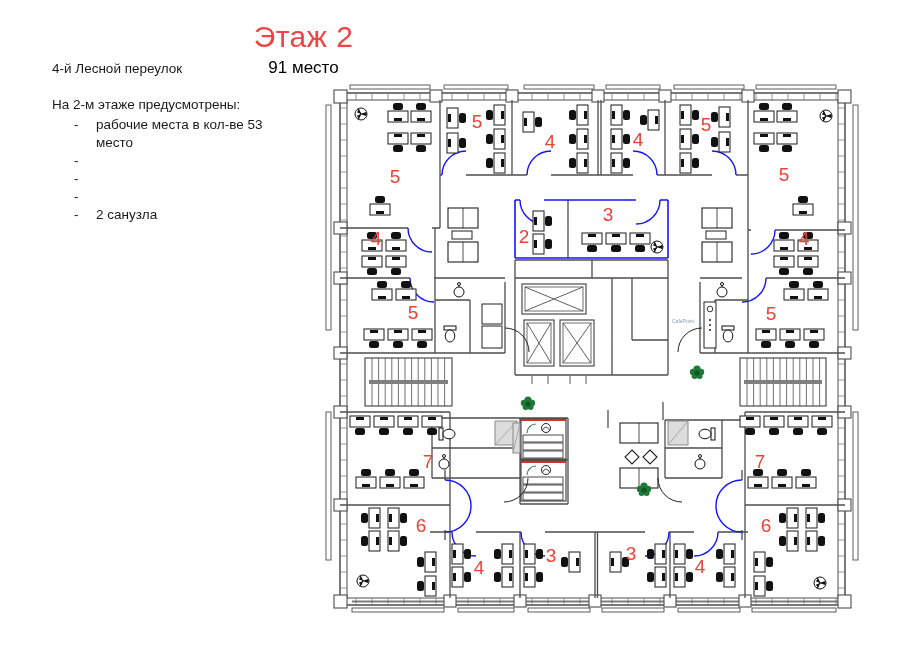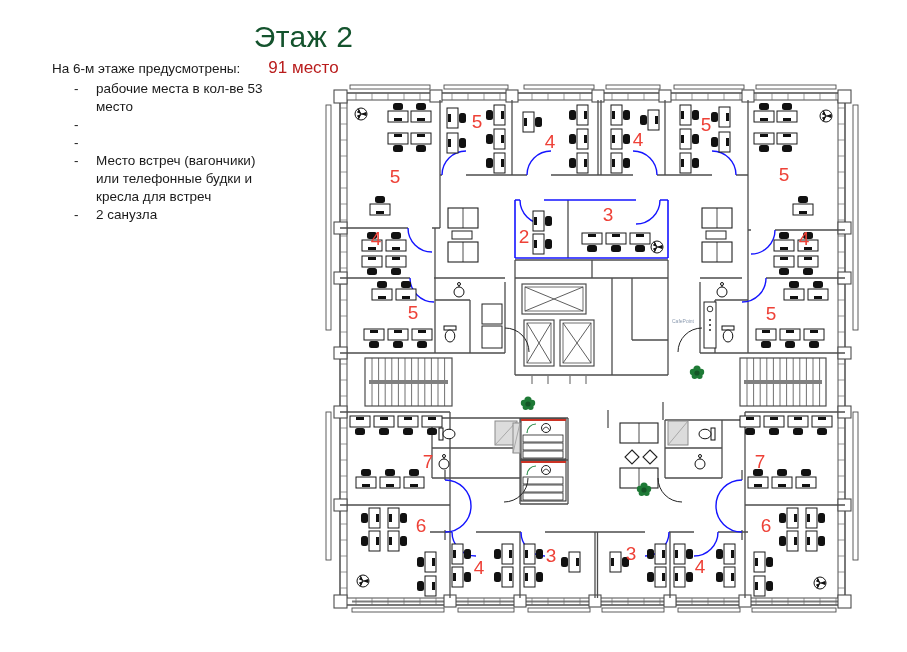--- a/index.html
+++ b/index.html
@@ -1,22 +1,22 @@
 <!DOCTYPE html>
 <html><head>
 <meta charset="utf-8">
 <style>
   html,body{margin:0;padding:0;background:#ffffff;}
   .canvas{position:relative;width:907px;height:652px;background:#fff;overflow:hidden;
           font-family:"Liberation Sans",sans-serif;color:#1a1a1a;}
   .title{position:absolute;left:0;top:20px;width:100%;text-align:center;
-         font-size:30px;color:#14532d;letter-spacing:0.5px;}
+         font-size:30px;color:#ef4444;letter-spacing:0.5px;}
   .title-inner{display:inline-block;transform:translateX(-150px);}
   .subtitle{position:absolute;left:0;top:58px;width:100%;text-align:center;
-            font-size:17px;color:#b91c1c;}
+            font-size:17px;color:#000000;}
   .subtitle-inner{display:inline-block;transform:translateX(-150px);}
   .left-panel{position:absolute;left:52px;top:60px;width:235px;font-size:13.5px;line-height:1.33;}
   .address{margin-bottom:18px;}
   .intro{margin-bottom:2px;}
   ul.features{list-style:none;margin:0;padding:0;}
   ul.features li{display:flex;padding-left:22px;margin:0;}
   ul.features li .dash{width:22px;flex:0 0 22px;}
   ul.features li .btxt{width:180px;}
   svg text{font-family:"Liberation Sans",sans-serif;}
   .room-num{fill:#ee4137;font-size:19px;}
@@ -24,35 +24,35 @@
 </style>
 </head>
 <body>
 
 <div class="canvas">
 
   <div class="title"><span class="title-inner">Этаж 2</span></div>
   <div class="subtitle"><span class="subtitle-inner">91 место</span></div>
 
   <div class="left-panel">
-    <div class="intro">На 6-м этаже предусмотрены:</div>
+    <div class="address">4-й Лесной переулок</div>
+    <div class="intro">На 2-м этаже предусмотрены:</div>
     <ul class="features">
         <li>
           <span class="dash">-</span>
           <span class="btxt">рабочие места в кол-ве 53 место</span>
         </li>
         <li>
           <span class="dash">-</span>
         </li>
         <li>
           <span class="dash">-</span>
         </li>
         <li>
           <span class="dash">-</span>
-          <span class="btxt">Место встреч (вагончики) или телефонные будки и кресла для встреч</span>
         </li>
         <li>
           <span class="dash">-</span>
           <span class="btxt">2 санузла</span>
         </li>
       </ul>
   </div>
 
   <svg id="plan" viewBox="320 80 590 540" style="position:absolute;left:320px;top:80px;width:590px;height:540px">
     <defs>

